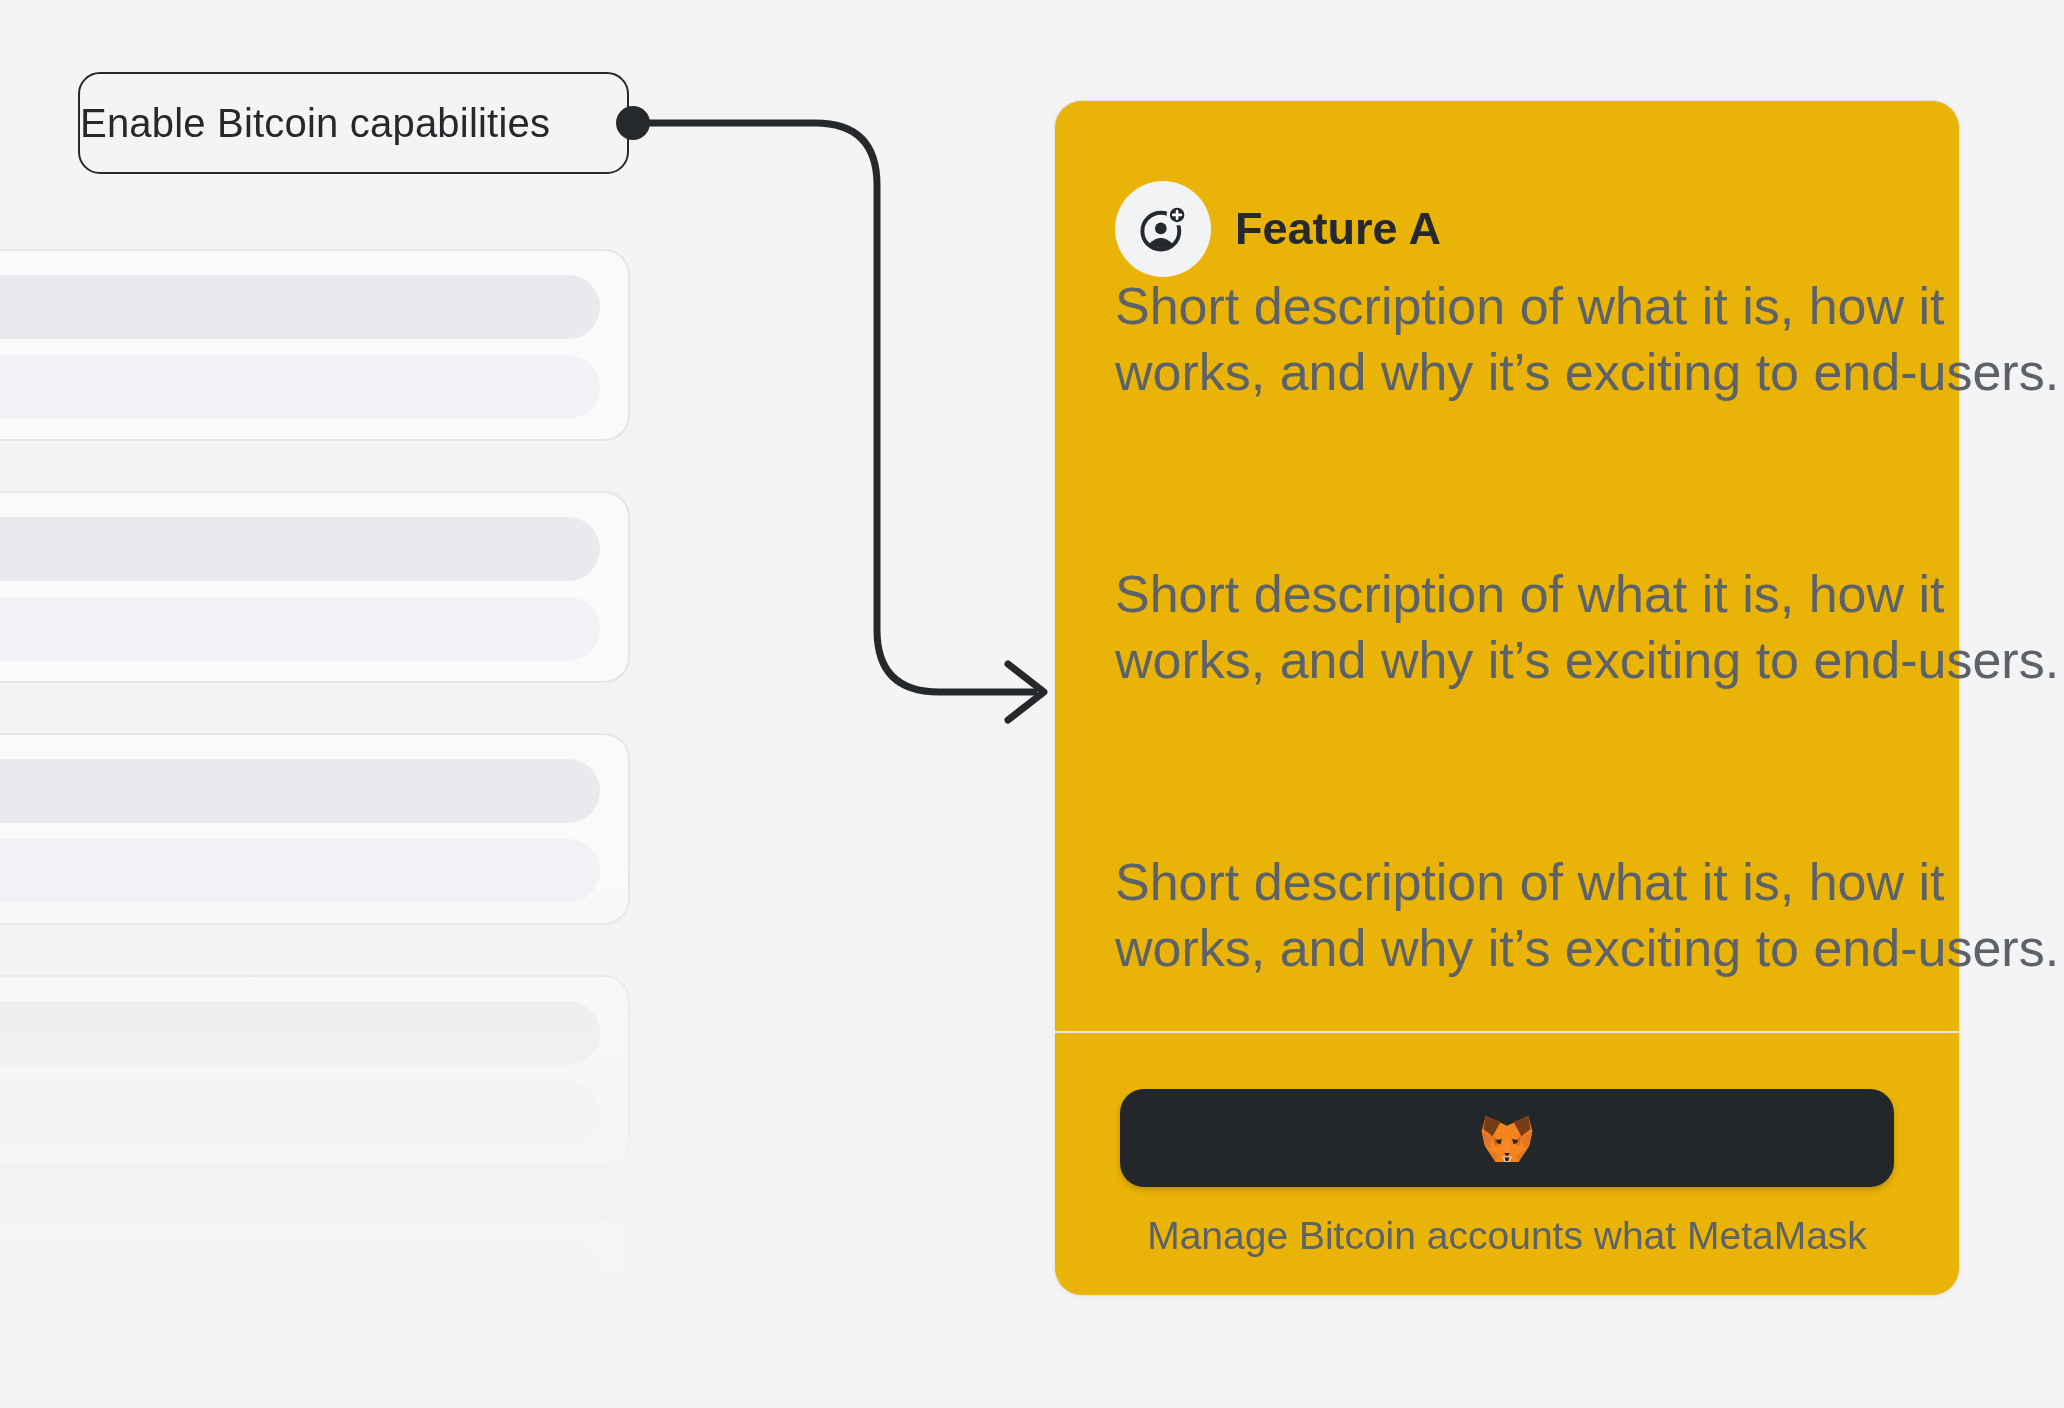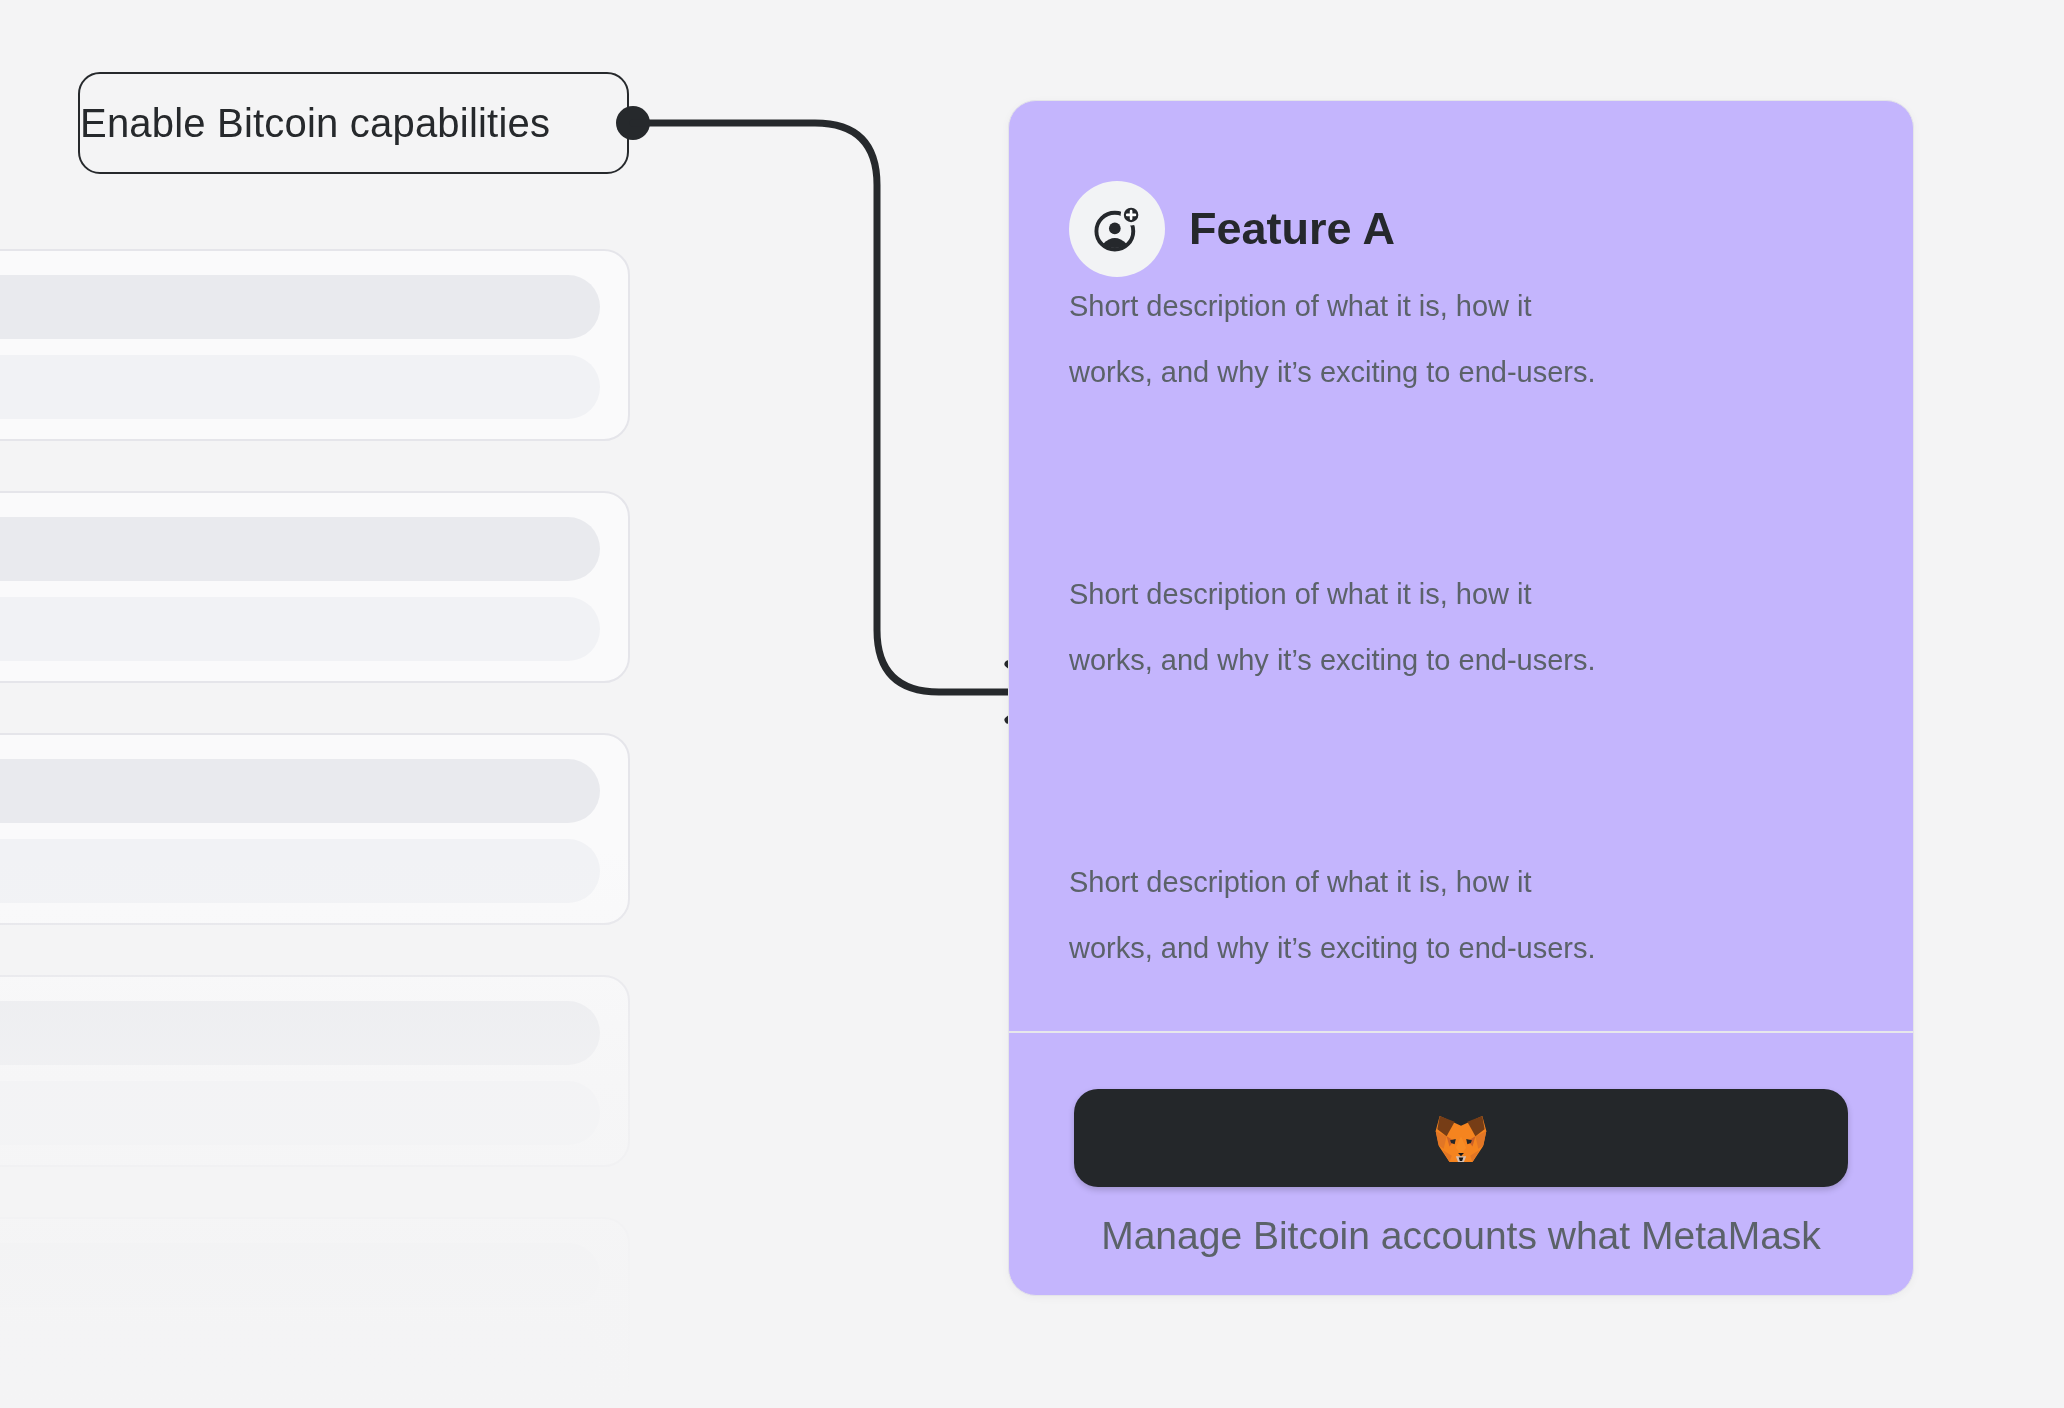--- a/index.html
+++ b/index.html
@@ -37,38 +37,38 @@
     display:flex;align-items:center;justify-content:flex-start;
     background:transparent;
   }
   .callout span{font-size:40px;font-weight:500;letter-spacing:0.2px;color:#26292c;white-space:nowrap;}
 
   
   .connector{position:absolute;inset:0;pointer-events:none;}
 
   
   .feature-card{
-    position:absolute;left:1008px;top:100px;width:906px;height:1196px;
-    background:#c4b5fd;border:1.5px solid #e4e4e9;border-radius:28px;
+    position:absolute;left:1054px;top:100px;width:906px;height:1196px;
+    background:#eab308;border:1.5px solid #e4e4e9;border-radius:28px;
     box-shadow:0 2px 8px rgba(0,0,0,0.04);
   }
   .feature-head{
     position:absolute;left:60px;display:flex;align-items:center;gap:24px;
   }
   .feature-head.fa{top:80px;}
   .feature-head.fb{top:368px;}
   .feature-head.fc{top:656px;}
   .icon-bubble{
     width:96px;height:96px;border-radius:50%;background:#f2f3f5;
     display:flex;align-items:center;justify-content:center;flex:0 0 auto;
   }
   .feature-title{font-size:45px;font-weight:700;color:#25282c;white-space:nowrap;}
   .feature-desc{
     position:absolute;left:60px;width:830px;
-    font-size:29px;line-height:66px;color:#5b6269;white-space:nowrap;
+    font-size:52px;line-height:66px;color:#5b6269;white-space:nowrap;
   }
   .feature-desc.da{top:172px;}
   .feature-desc.db{top:460px;}
   .feature-desc.dc{top:748px;}
 
   .divider{position:absolute;left:0;top:930px;width:100%;height:2px;background:#e7e7eb;}
 
   .install-btn{
     position:absolute;left:65px;top:988px;width:774px;height:98px;
     background:#24272a;border:none;border-radius:24px;cursor:pointer;

